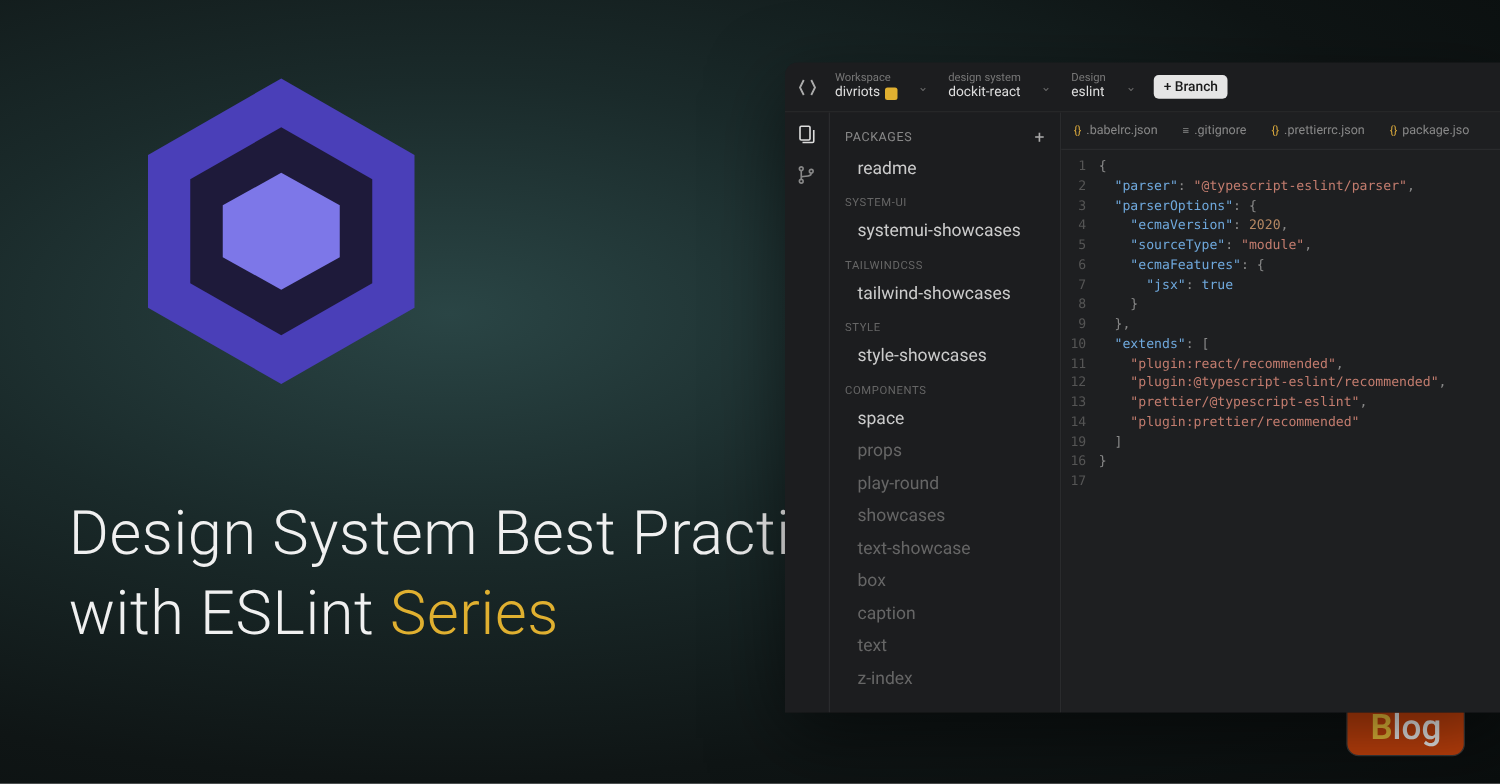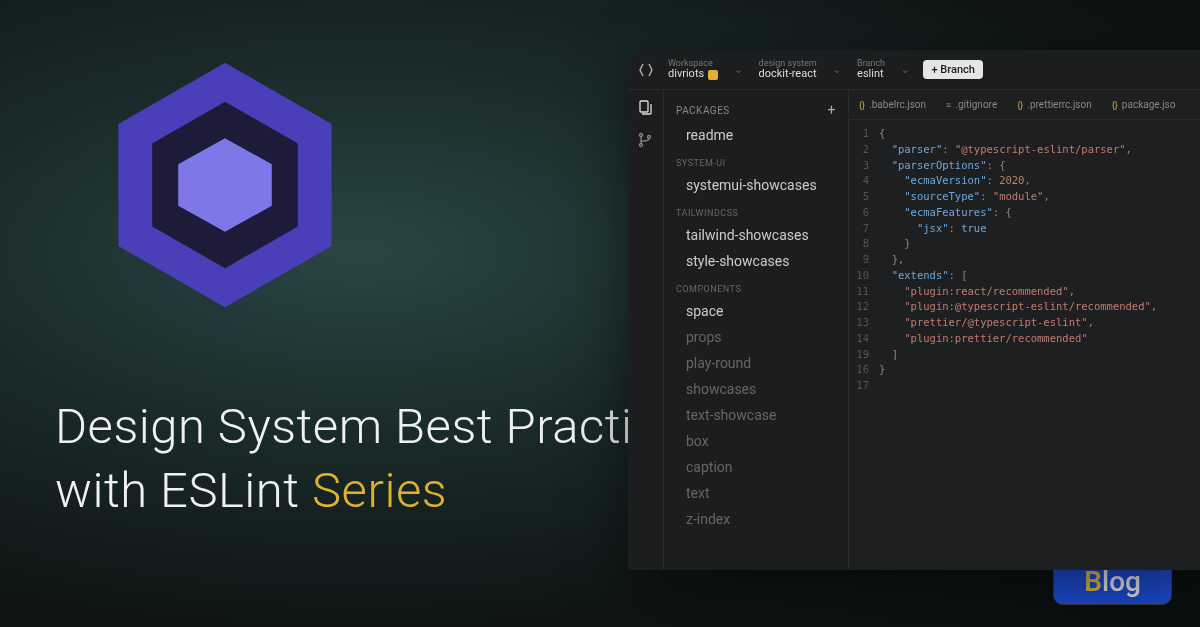--- a/index.html
+++ b/index.html
@@ -38,24 +38,24 @@
   line-height: 1.3;
   letter-spacing: 0.5px;
 }
 .title .accent { color: #e0b030; }
 
 
 .blog-badge {
   position: absolute;
   bottom: 22px;
   right: 28px;
-  background: #1d4ed8;
+  background: #c2410c;
   border: 1px solid #3a3a3a;
   border-radius: 10px;
-  padding: 6px 30px;
+  padding: 6px 18px;
   color: #f0f0f0;
   font-size: 28px;
   font-weight: 500;
 }
 .blog-badge .b { color: #ecc03c; font-weight: 600; }
 
 
 .ide {
   position: absolute;
   top: 50px;
@@ -214,21 +214,21 @@
           <span class="badge-icon"></span>
         </span>
     </div>
     <span class="chevron">⌄</span>
     <div class="hdr-section">
       <span class="hdr-label">design system</span>
       <span class="hdr-value">dockit-react</span>
     </div>
     <span class="chevron">⌄</span>
     <div class="hdr-section">
-      <span class="hdr-label">Branch</span>
+      <span class="hdr-label">Design</span>
       <span class="hdr-value">eslint</span>
     </div>
     <span class="chevron">⌄</span>
     <div class="branch-btn">+ Branch</div>
   </div>
 
   <div class="ide-body">
     <div class="rail">
       <span class="rail-item active">
         <svg width="16" height="16" viewBox="0 0 16 16" fill="none" stroke="currentColor" stroke-width="1.3">
@@ -250,20 +250,21 @@
       <div class="sb-header">
         <span>PACKAGES</span>
         <span class="sb-plus">+</span>
       </div>
       <div id="sb-items">
           <div class="sb-item">readme</div>
           <div class="sb-group">SYSTEM-UI</div>
           <div class="sb-item">systemui-showcases</div>
           <div class="sb-group">TAILWINDCSS</div>
           <div class="sb-item">tailwind-showcases</div>
+          <div class="sb-group">STYLE</div>
           <div class="sb-item">style-showcases</div>
           <div class="sb-group">COMPONENTS</div>
           <div class="sb-item">space</div>
           <div class="sb-item dim">props</div>
           <div class="sb-item dim">play-round</div>
           <div class="sb-item dim">showcases</div>
           <div class="sb-item dim">text-showcase</div>
           <div class="sb-item dim">box</div>
           <div class="sb-item dim">caption</div>
           <div class="sb-item dim">text</div>

